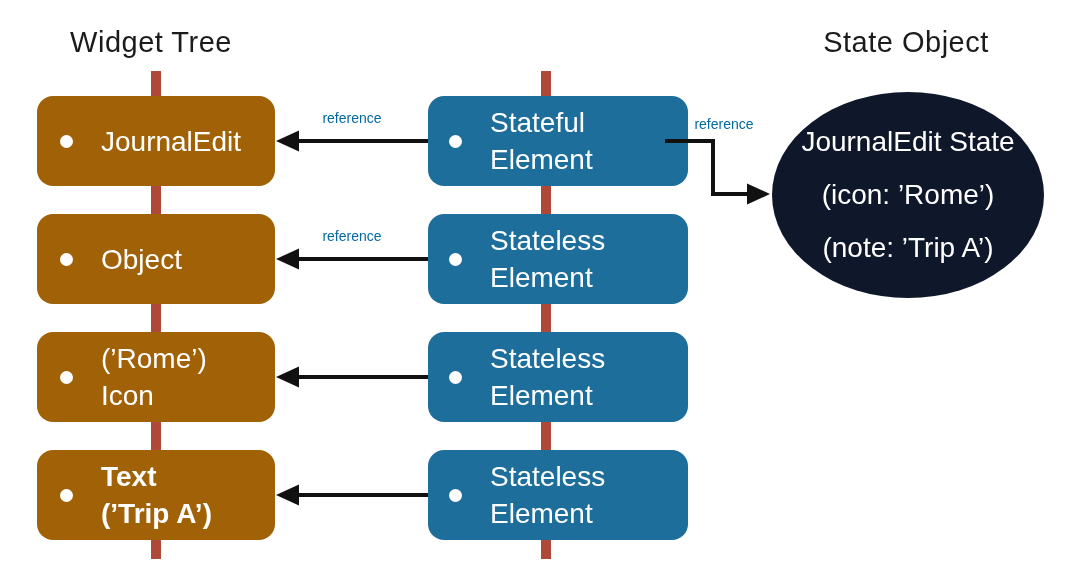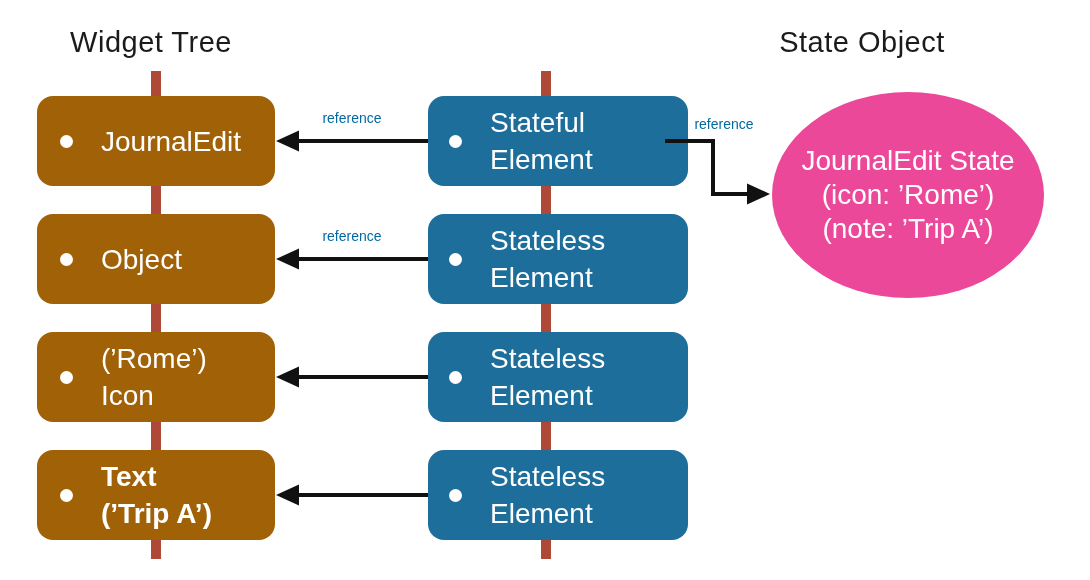--- a/index.html
+++ b/index.html
@@ -22,40 +22,40 @@
   .element-node { left:428px; width:260px; background:#1E6E9C; }
   .bullet {
     width:13px; height:13px; border-radius:50%; background:#ffffff; flex:0 0 13px;
   }
   .widget-node .bullet { margin-left:23px; }
   .element-node .bullet { margin-left:21px; }
   .node-label { margin-left:28px; line-height:37px; }
   .node-label span { display:block; white-space:nowrap; }
   .ellipse {
     position:absolute; left:772px; top:92px; width:272px; height:206px;
-    border-radius:50%; background:#ec4899; color:#ffffff;
+    border-radius:50%; background:#0f172a; color:#ffffff;
     display:flex; flex-direction:column; align-items:center; justify-content:center;
-    text-align:left; font-size:28px; line-height:34px;
+    text-align:left; font-size:28px; line-height:34px;gap:19px;
   }
   .ellipse span { display:block; white-space:nowrap; }
   .arrows-layer { position:absolute; left:0; top:0; width:1090px; height:580px; }
   .arrows-layer line, .arrows-layer polyline { stroke:#111111; stroke-width:4; fill:none; }
   .arrows-layer polygon { fill:#111111; stroke:none; }
   .ref-label {
     position:absolute; transform:translateX(-50%);
     font-size:14px; color:#0369a1; white-space:nowrap;
   }
 </style>
 </head>
 <body>
 
 <div class="canvas">
 
   <div class="heading" style="left:151px;">Widget Tree</div>
-  <div class="heading" style="left:862px;">State Object</div>
+  <div class="heading" style="left:906px;">State Object</div>
 
   <div class="trunk" style="left:151px;"></div>
   <div class="trunk" style="left:541px;"></div>
 
   <div class="node widget-node" style="top:96px;">
     <span class="bullet"></span>
     <div class="node-label">
       <span>JournalEdit</span>
       <span></span>
     </div>

